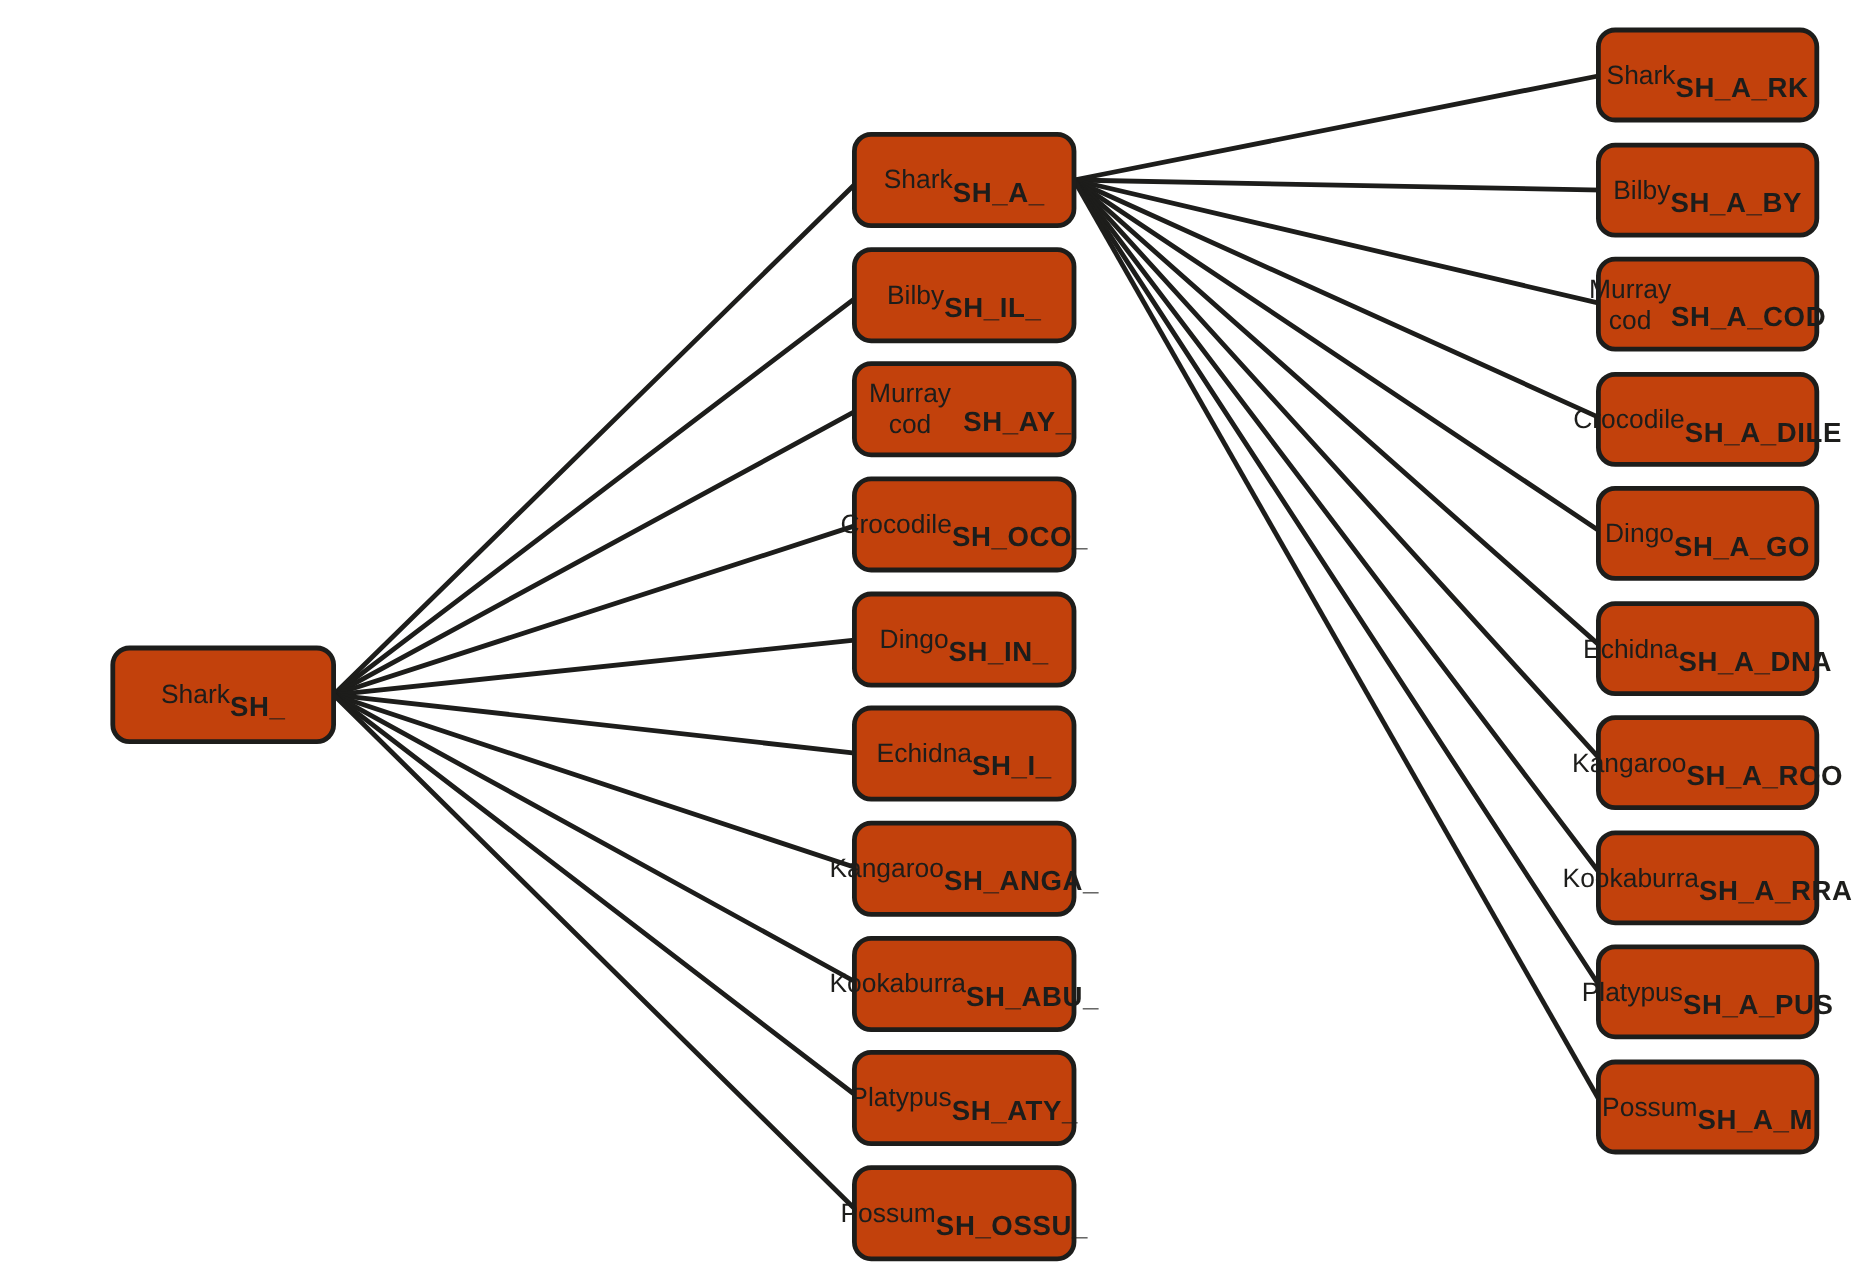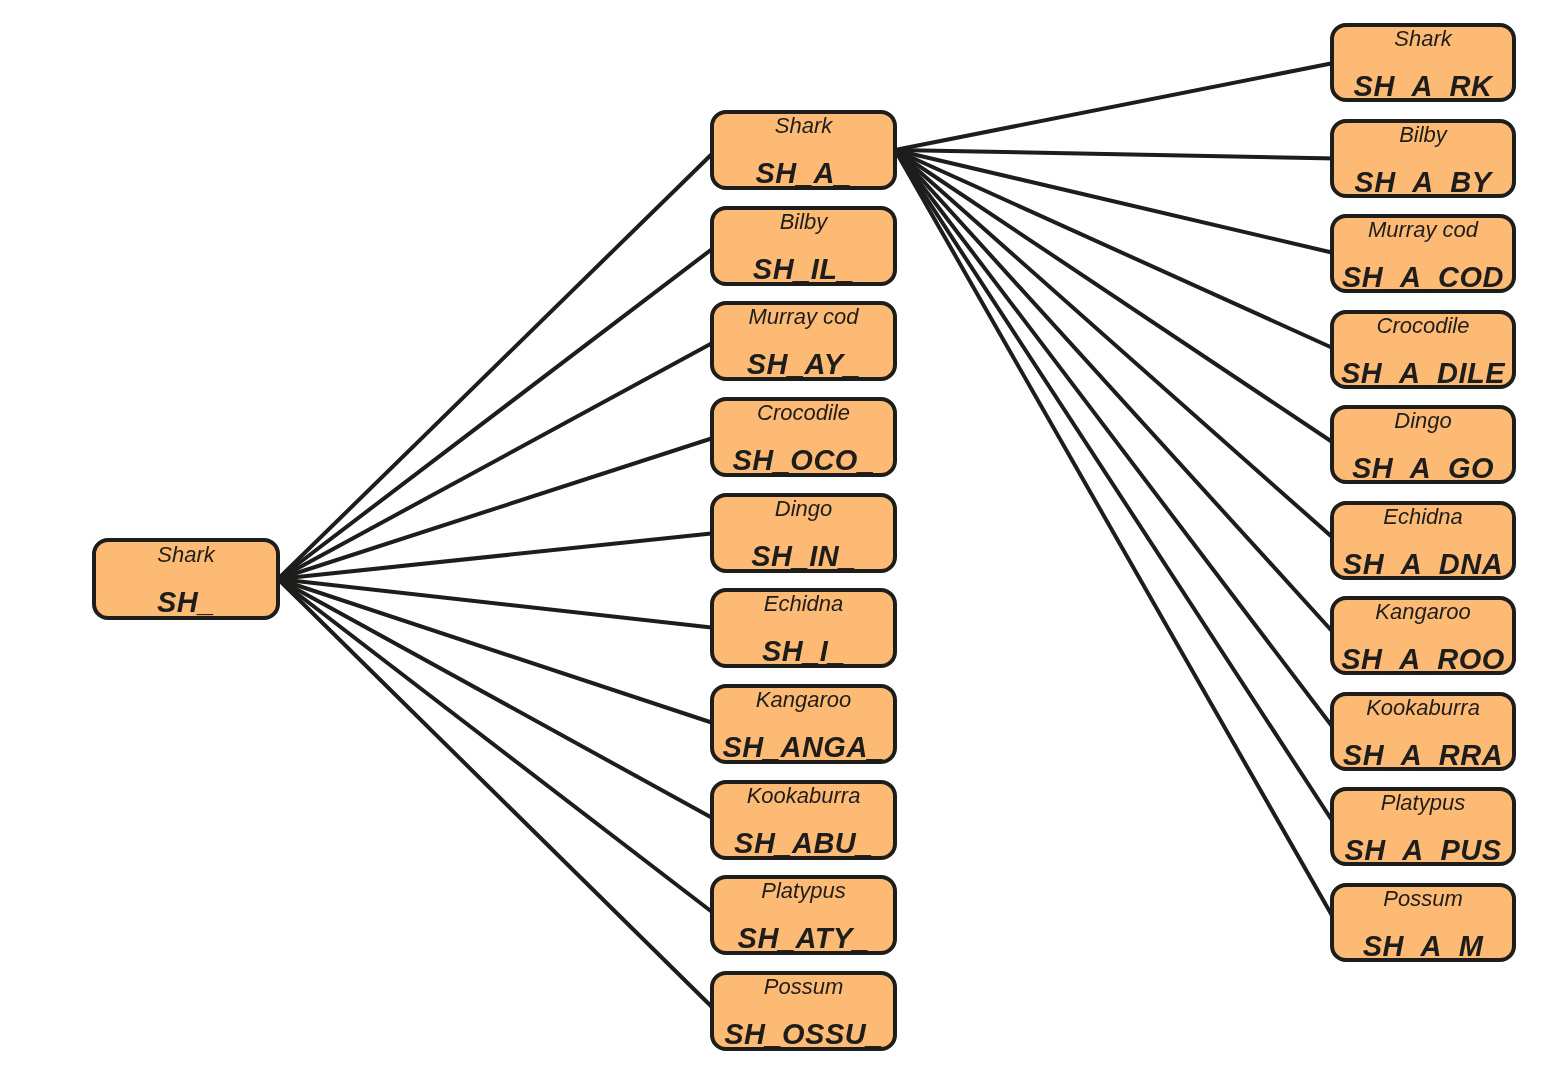--- a/index.html
+++ b/index.html
@@ -18,38 +18,37 @@
   svg.edge-layer {
     position: absolute;
     left: 0;
     top: 0;
     width: 1560px;
     height: 1066px;
   }
   .node {
     position: absolute;
     box-sizing: border-box;
-    background: #fdba74;
+    background: #c2410c;
     border: 4px solid #1d1d1b;
     border-radius: 16px;
     display: flex;
-    flex-direction: column;
+    flex-direction: row;
     align-items: center;
     justify-content: center;
     text-align: center;
     color: #1d1d1b;
-    font-style: italic;
   }
   .node .name {
     font-size: 22px;
     line-height: 26px;
     font-weight: 400;
   }
   .node .pattern {
-    font-size: 29px;
+    font-size: 23px;
     line-height: 28px;
     font-weight: 700;
     letter-spacing: 0.5px;
     margin-top: 20px;
   }
   
   .l1 { left: 92px;  width: 188px; height: 82px; }
   .l2 { left: 710px; width: 187px; height: 80px; }
   .l3 { left: 1330px; width: 186px; height: 79px; }
 </style>

